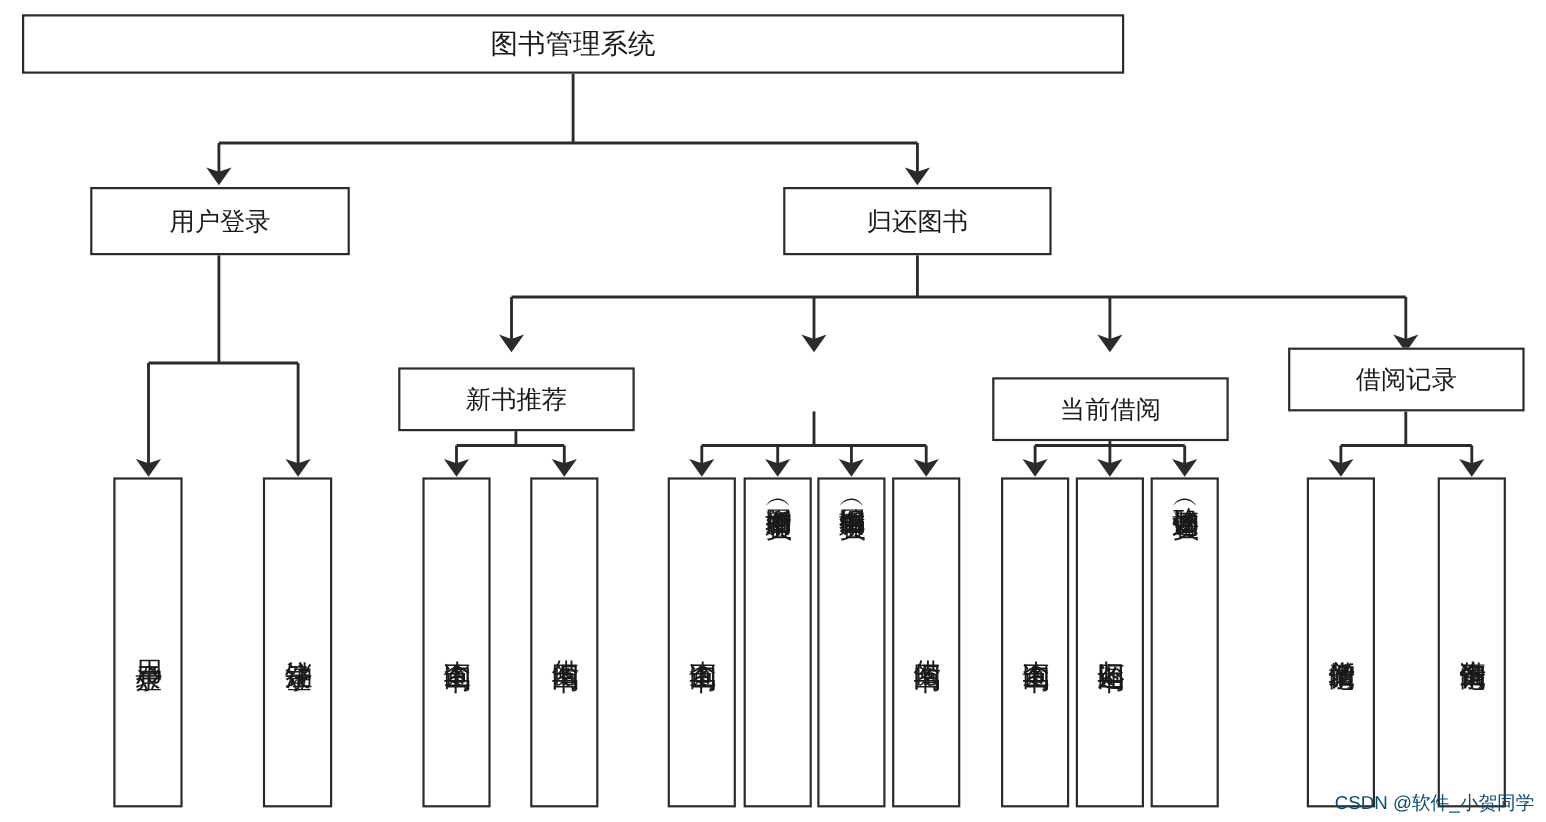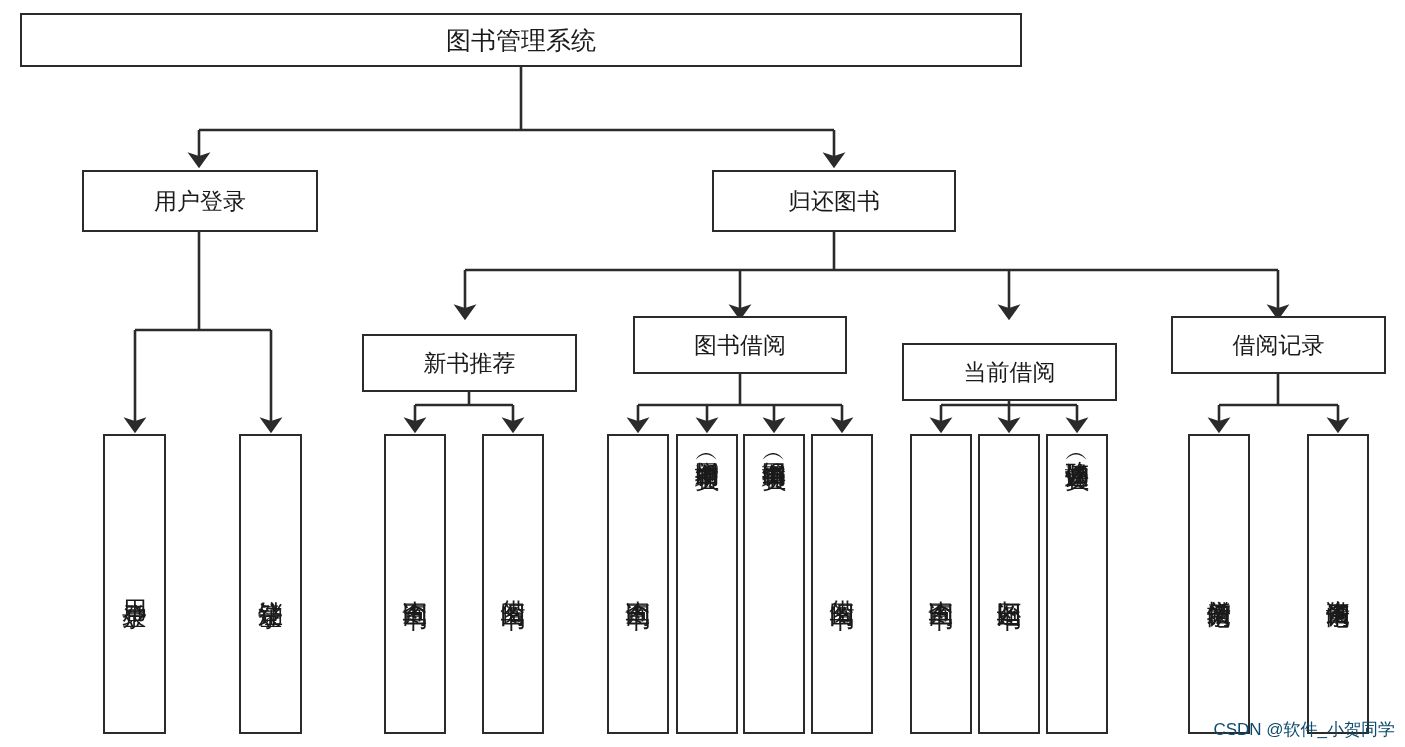--- a/index.html
+++ b/index.html
@@ -133,23 +133,20 @@
   <div class="node level-1" style="left:82px; top:170px; width:236px; height:62px;">
     <span class="node-label">用户登录</span>
   </div>
   <div class="node level-1" style="left:712px; top:170px; width:244px; height:62px;">
     <span class="node-label">归还图书</span>
   </div>
 
   <div class="node level-2" style="left:362px; top:316px; width:215px; height:58px;margin-top:18px;">
     <span class="node-label">新书推荐</span>
   </div>
-  <div class="node level-2" style="left:633px; top:316px; width:214px; height:58px;">
-    <span class="node-label">图书借阅</span>
-  </div>
   <div class="node level-2" style="left:902px; top:316px; width:215px; height:58px;margin-top:27px;">
     <span class="node-label">当前借阅</span>
   </div>
   <div class="node level-2" style="left:1171px; top:316px; width:215px; height:58px;">
     <span class="node-label">借阅记录</span>
   </div>
 
   <div class="node leaf" style="left:103px; top:434px; width:63px; height:300px;">
     <span class="node-label">用户登录</span>
   </div>

